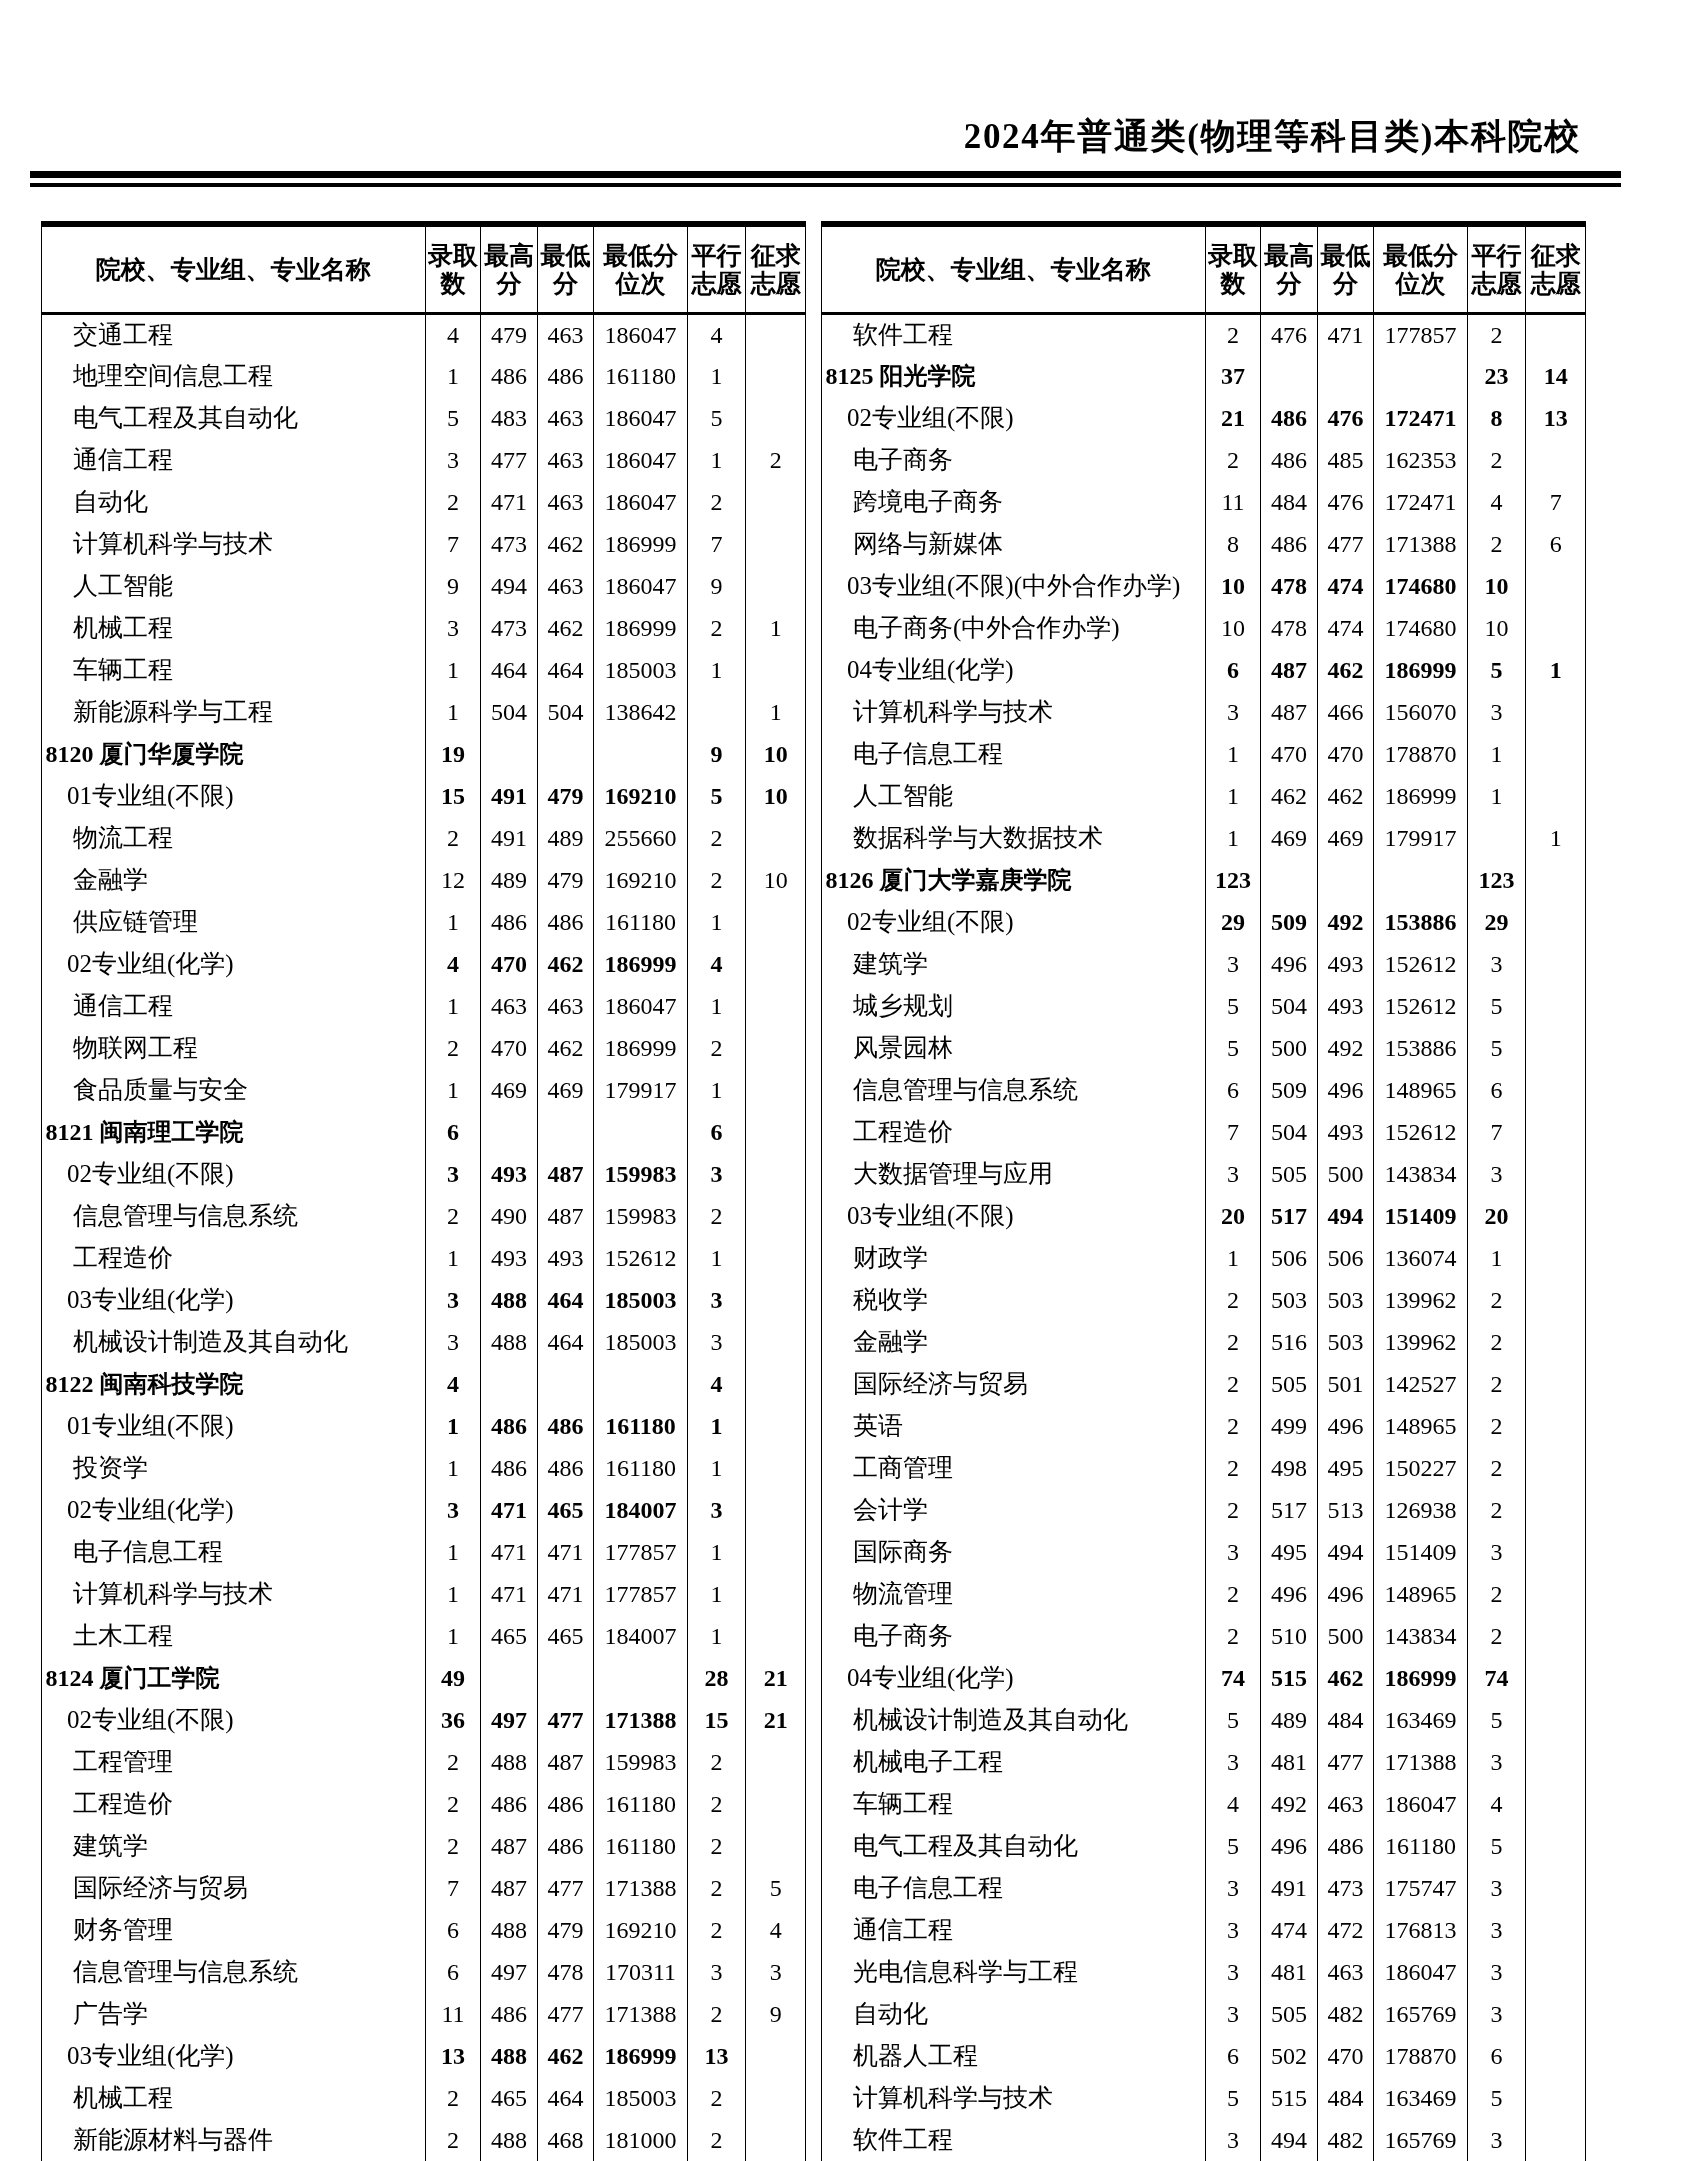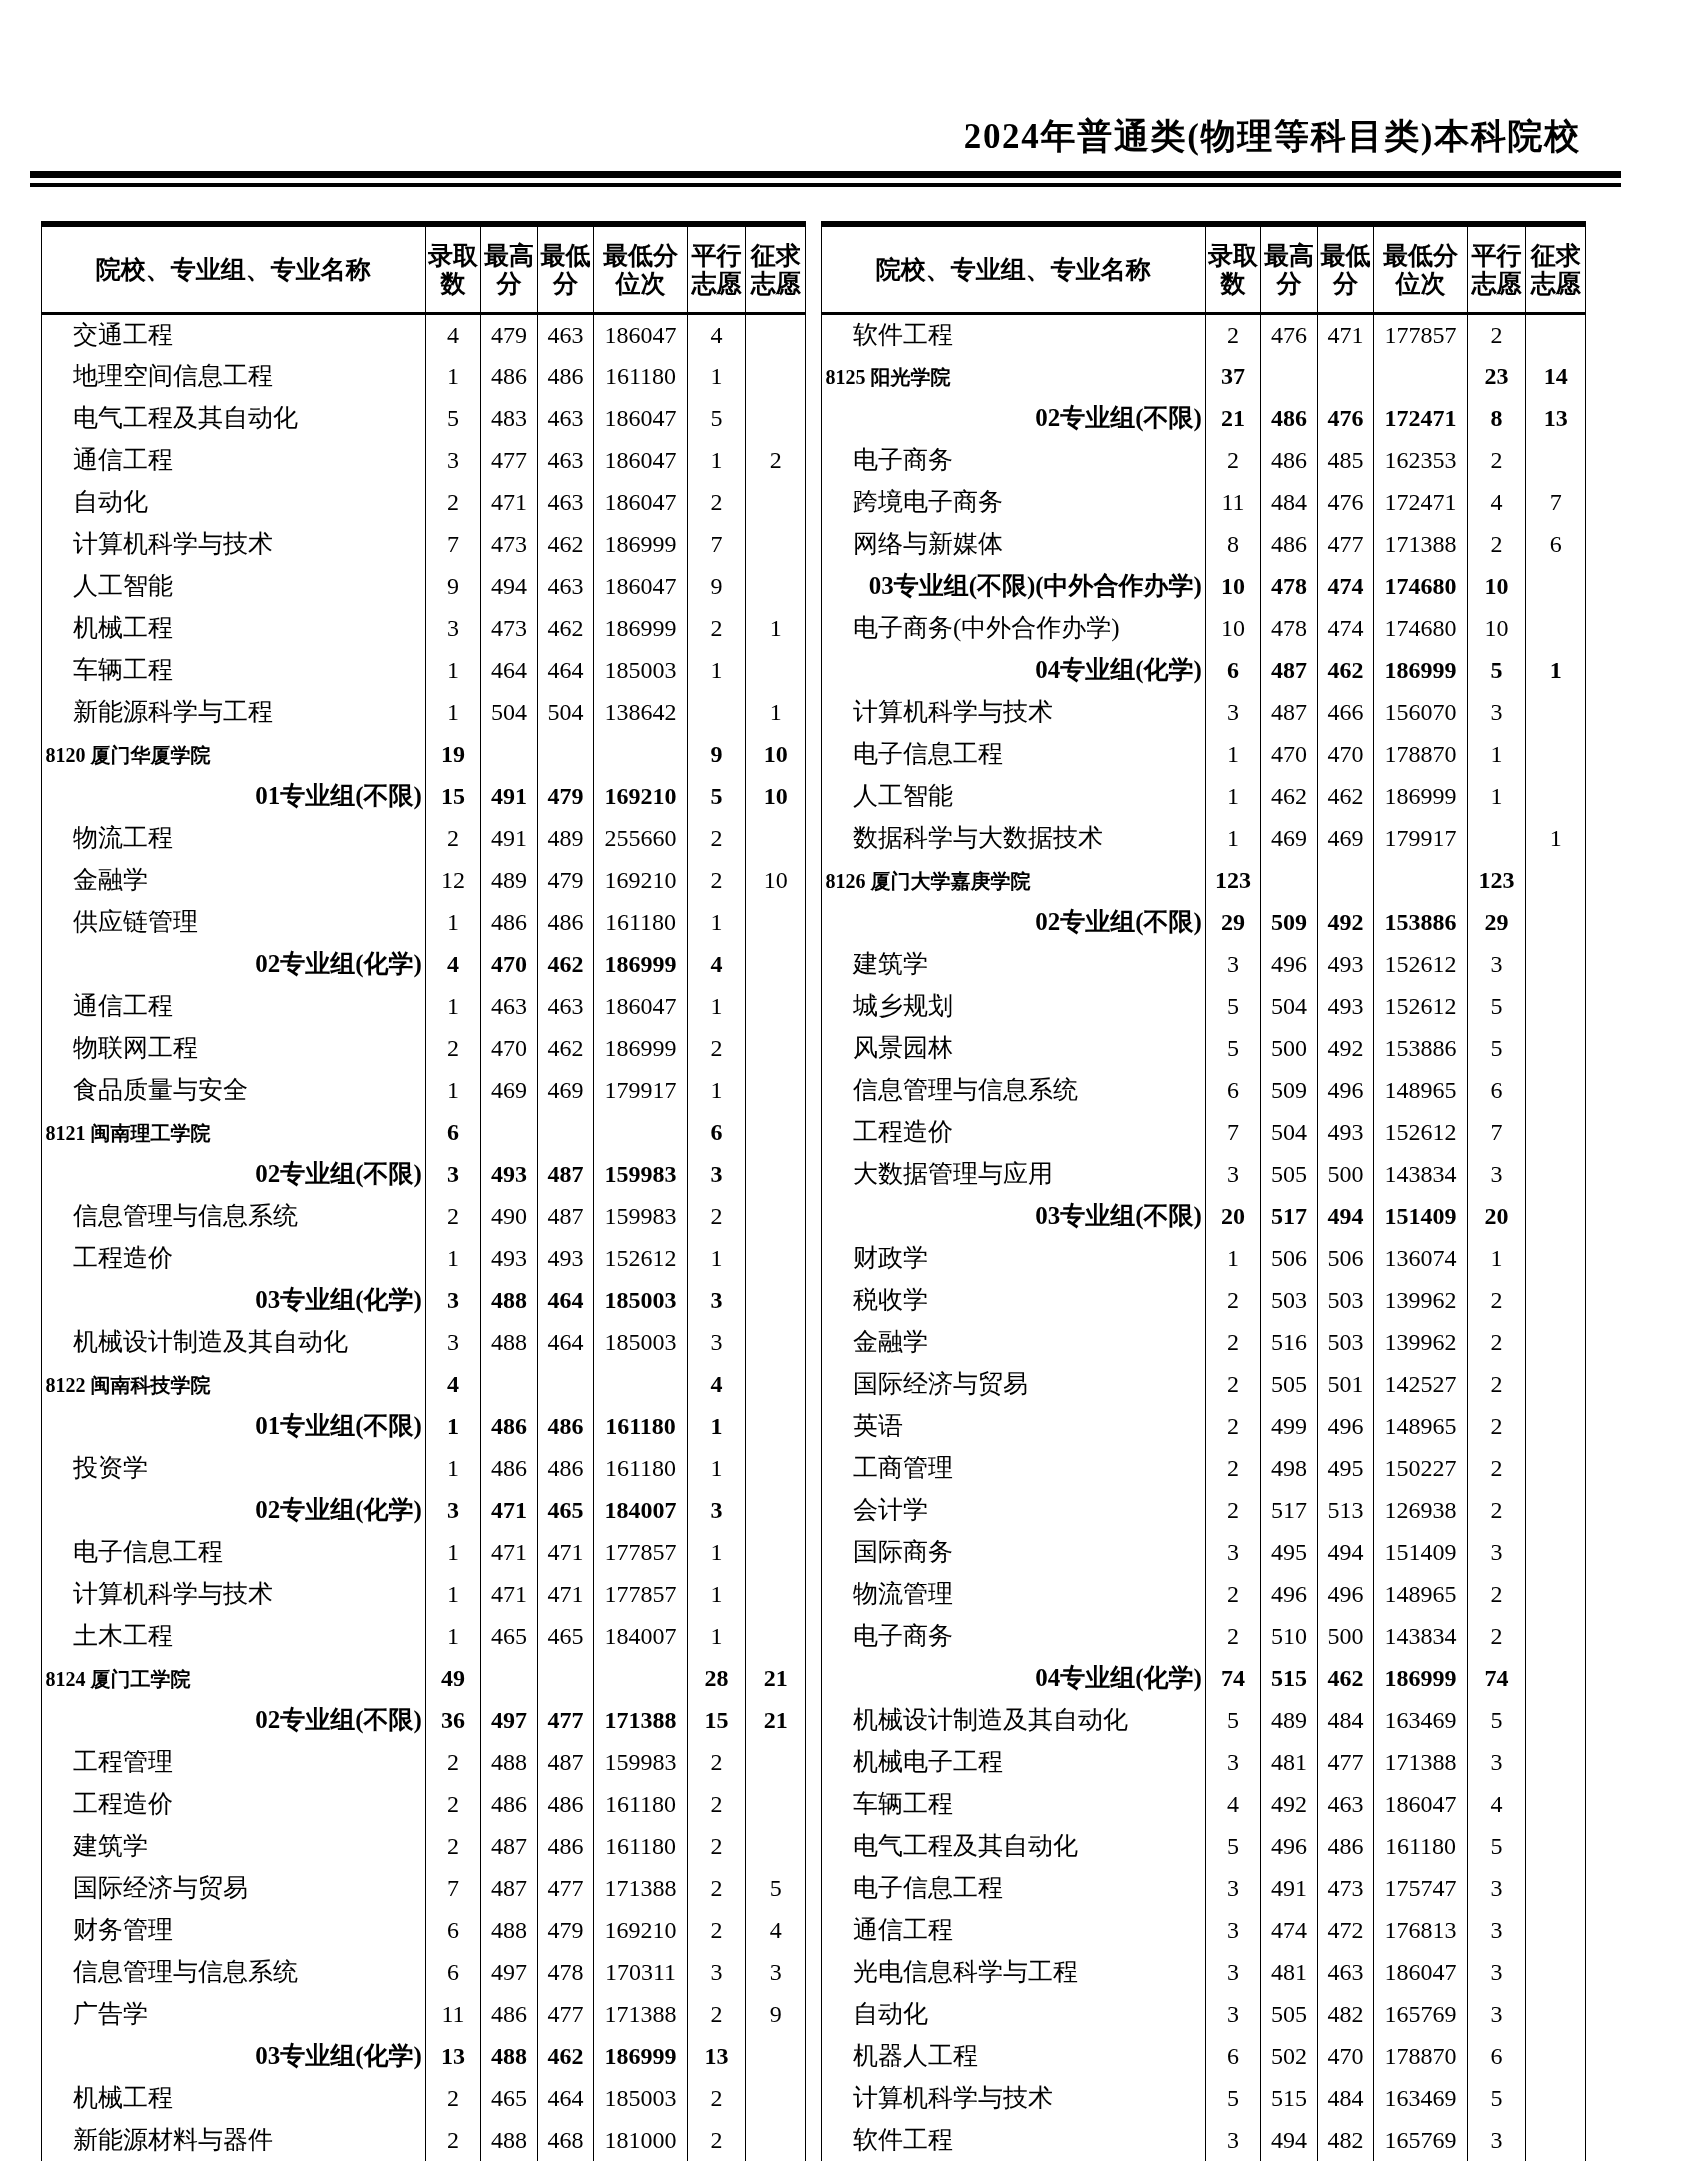--- a/index.html
+++ b/index.html
@@ -33,23 +33,23 @@
   th,td{border-left:1.7px solid #000;padding:0;vertical-align:middle;overflow:hidden;}
   th:first-child,td:first-child{border-left:none;}
   thead th{
     height:85px;border-bottom:3.5px solid #000;
     font-size:25px;font-weight:700;text-align:center;line-height:1.12;
   }
   tbody tr{height:42px;}
   td.name-cell{text-align:left;font-size:25px;line-height:1.3;padding-right:2.6px;}
   td.val-cell{text-align:center;font-size:24px;}
   tr.major td.name-cell{text-indent:31px;}
-  tr.group td.name-cell{text-indent:25px;font-weight:700;text-align:right;}
+  tr.group td.name-cell{text-indent:25px;font-weight:400;}
   tr.group td.val-cell{font-weight:700;}
-  tr.institution td.name-cell{text-indent:3.5px;font-weight:700;font-size:20px;}
+  tr.institution td.name-cell{text-indent:3.5px;font-weight:700;font-size:24px;}
   tr.institution td.val-cell{font-weight:700;}
 </style>
 </head>
 <body>
 
 <div>
 
   <div class="header-title">2024年普通类(物理等科目类)本科院校</div>
 
   <div class="rule rule-thick"></div>

